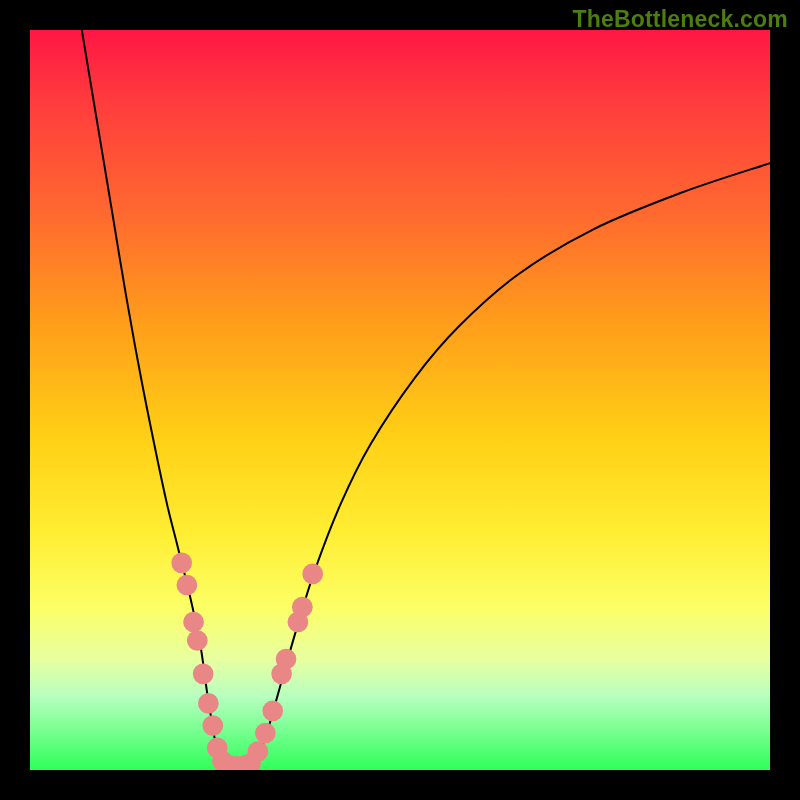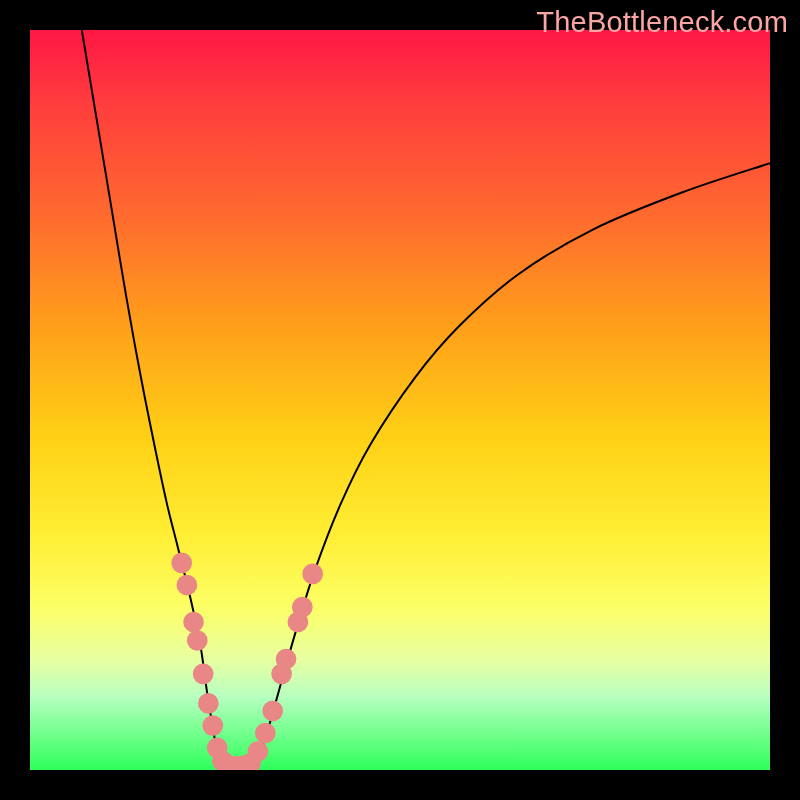--- a/index.html
+++ b/index.html
@@ -26,23 +26,23 @@
       #ffee33 68%,
       #fcff66 78%,
       #e8ffa0 85%,
       #b8ffc0 90%,
       #2eff5a 100%);
   }
   .watermark {
     position: absolute;
     top: 6px;
     right: 12px;
-    color: #fca5a5;
-    font-size: 29px;
-    font-weight: 400;
+    color: #4d7c0f;
+    font-size: 23px;
+    font-weight: 700;
     letter-spacing: 0.2px;
     pointer-events: none;
   }
   svg.plot {
     position: absolute;
     left: 0;
     top: 0;
     width: 740px;
     height: 740px;
   }

